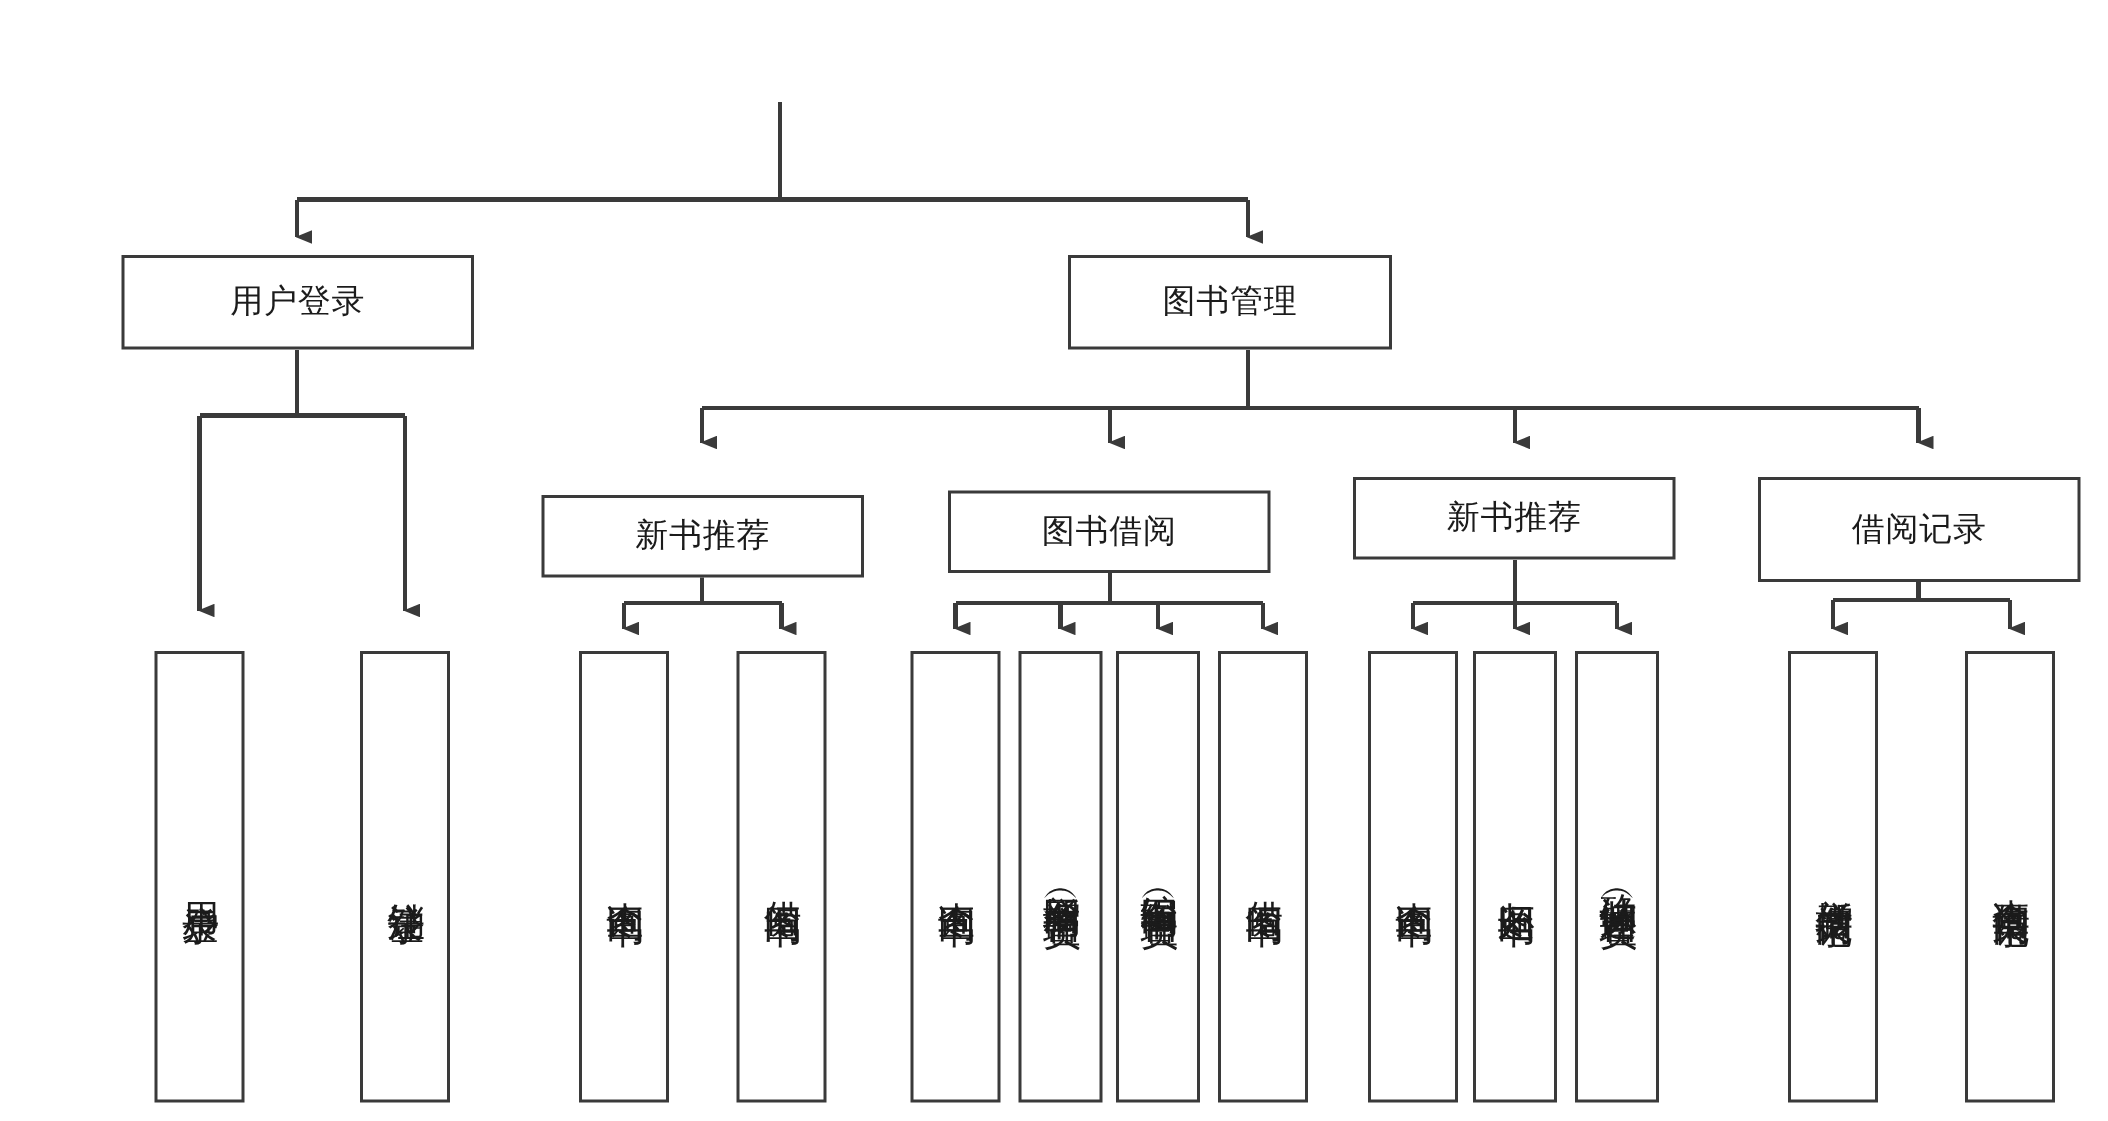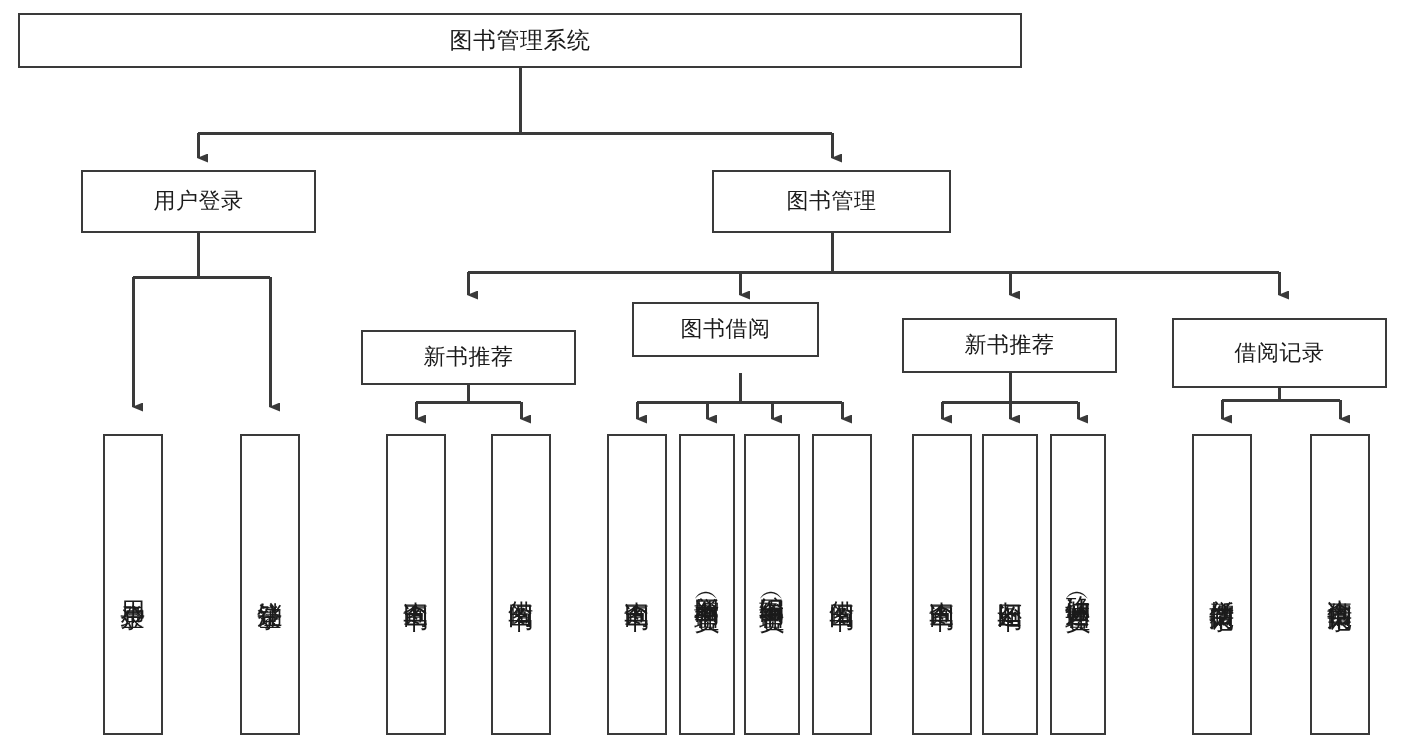--- a/index.html
+++ b/index.html
@@ -127,35 +127,32 @@
       <path d="M1010,402 L1010,419" marker-end="url(#arrowhead)"></path>
       <path d="M1078,402 L1078,419" marker-end="url(#arrowhead)"></path>
 
       <path d="M1279,373 L1279,400"></path>
       <path d="M1222,400 L1340,400"></path>
       <path d="M1222,400 L1222,419" marker-end="url(#arrowhead)"></path>
       <path d="M1340,400 L1340,419" marker-end="url(#arrowhead)"></path>
     </g>
   </svg>
 
-  <div class="node h root" style="left:18px; top:13px; width:1004px; height:55px;">
-    <span class="label">图书管理系统</span>
-  </div>
 
   <div class="node h" style="left:81px; top:170px; width:235px; height:63px;">
     <span class="label">用户登录</span>
   </div>
-  <div class="node h" style="left:712px; top:170px; width:239px; height:63px;">
+  <div class="node h" style="left:712px; top:170px; width:216px; height:63px;">
     <span class="label">图书管理</span>
   </div>
 
   <div class="node h" style="left:361px; top:318px; width:215px; height:55px;margin-top:12px;">
     <span class="label">新书推荐</span>
   </div>
-  <div class="node h" style="left:632px; top:302px; width:187px; height:55px;">
+  <div class="node h" style="left:632px; top:327px; width:215px; height:55px;">
     <span class="label">图书借阅</span>
   </div>
   <div class="node h" style="left:902px; top:318px; width:215px; height:55px;">
     <span class="label">新书推荐</span>
   </div>
   <div class="node h" style="left:1172px; top:318px; width:215px; height:70px;">
     <span class="label">借阅记录</span>
   </div>
 
   <div class="node v" style="left:103px; top:434px; width:60px; height:301px;">

